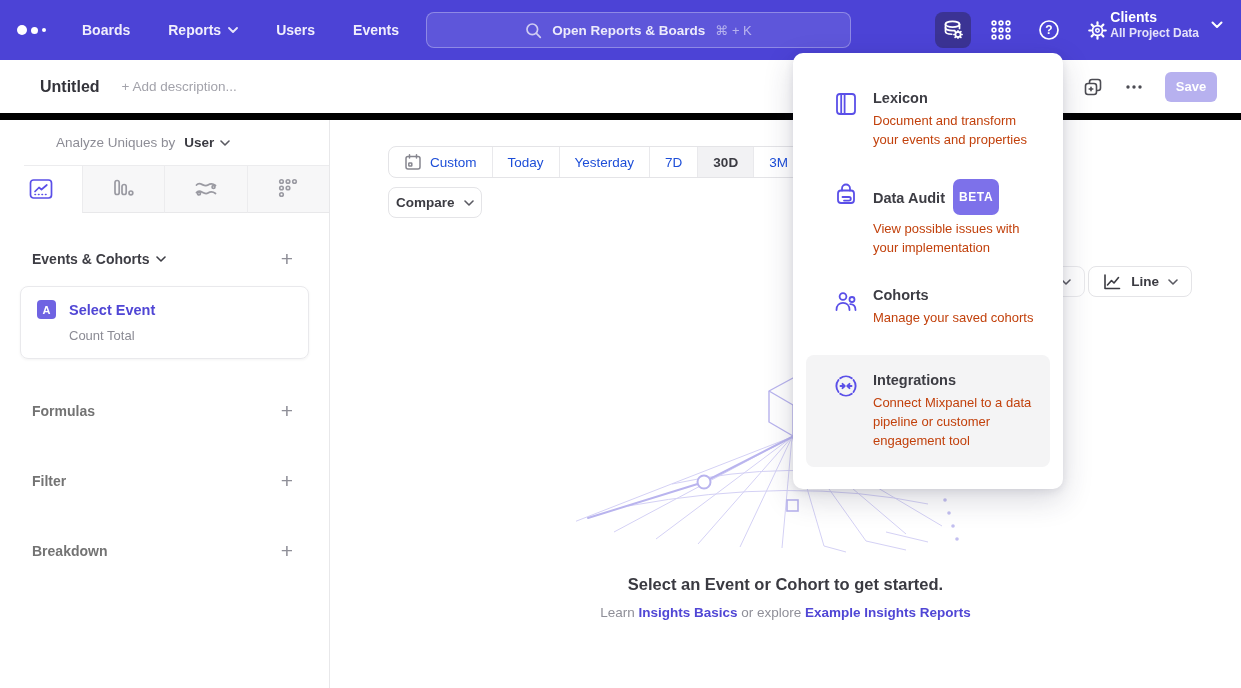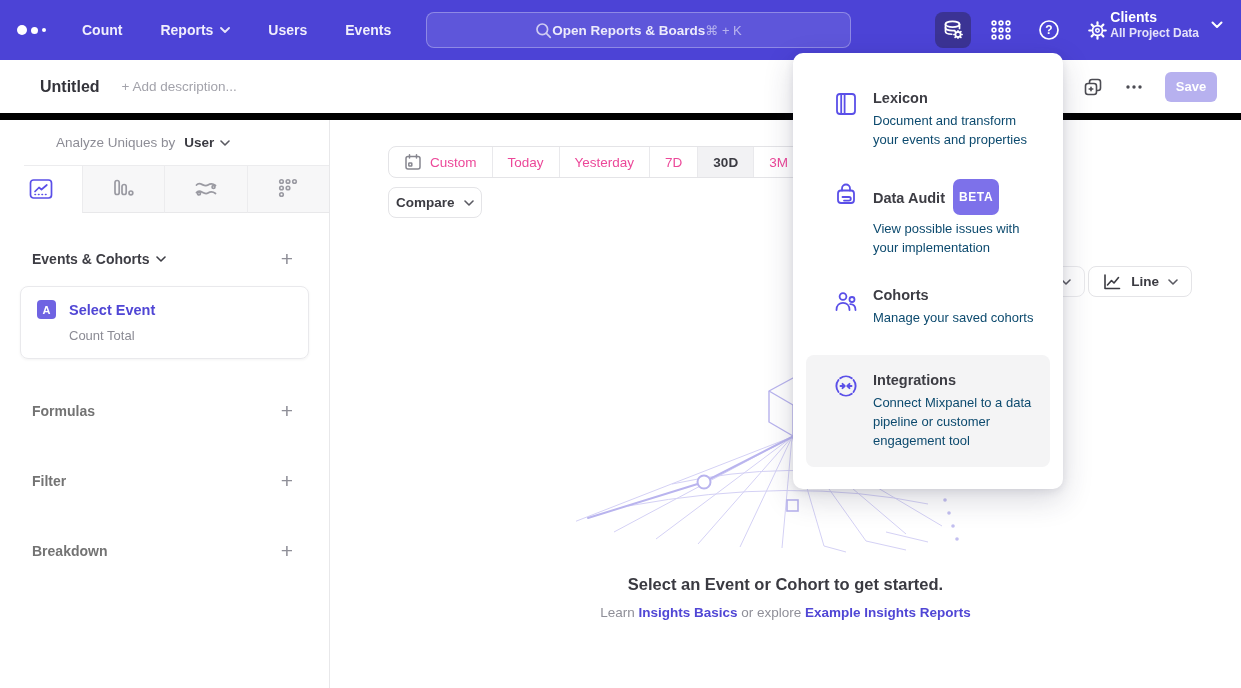--- a/index.html
+++ b/index.html
@@ -11,21 +11,21 @@
   .logo { width:62px; display:flex; justify-content:center; align-items:center; gap:4px; cursor:pointer; }
   .logo i { background:#fff; border-radius:50%; display:block; }
   .logo i:nth-child(1){ width:10px; height:10px; }
   .logo i:nth-child(2){ width:7px;  height:7px; }
   .logo i:nth-child(3){ width:4px;  height:4px; }
   .nav { display:flex; align-items:center; gap:38px; margin-left:20px; }
   .nav-item { display:flex; align-items:center; gap:7px; font-size:14px; font-weight:600; color:#f0eefc; cursor:pointer; }
   .chev { display:inline-block; }
   .searchbar { position:absolute; left:426px; top:12px; width:425px; height:36px;
     background:rgba(255,255,255,0.10); border:1px solid rgba(255,255,255,0.30); border-radius:8px;
-    display:flex; align-items:center; justify-content:center; cursor:text; }
+    display:flex; align-items:center; justify-content:center; gap:10px; cursor:text; }
   .searchbar .ph { font-size:13.5px; font-weight:600; color:#eceafb; }
   .searchbar .kbd { font-size:13px; color:rgba(255,255,255,0.55); }
   .top-icons { position:absolute; right:126px; top:12px; display:flex; align-items:center; gap:12px; }
   .icon-tile { width:36px; height:36px; border-radius:8px; display:flex; align-items:center; justify-content:center; cursor:pointer; color:#fff; }
   .icon-tile.active { background:#3b3394; }
   .help-q { position:absolute; font-size:12px; font-weight:700; color:#fff; }
   .project { position:absolute; right:18px; top:8px; display:flex; align-items:center; gap:12px; cursor:pointer; }
   .project .txt { display:flex; flex-direction:column; line-height:1.3; }
   .project .org { font-size:14px; font-weight:700; color:#fff; }
   .project .name { font-size:12px; font-weight:700; color:#e4e1fa; }
@@ -63,21 +63,21 @@
   .badge-a { width:19px; height:19px; border-radius:4px; background:#6f63e2; color:#fff; font-size:11px; font-weight:700;
     display:flex; align-items:center; justify-content:center; }
   .event-title { font-size:14.5px; font-weight:600; color:#5046d5; }
   .event-sub { margin:9px 0 0 32px; font-size:13px; color:#8b8b94; }
   .plain-section { margin-top:33px; height:37px; }
   .plain-section .lbl { font-size:14px; font-weight:700; color:#737373; }
 
   
   .toolbar { padding:26px 0 0 58px; }
   .seg-control { display:inline-flex; height:32px; border:1px solid #e4e4e7; border-radius:8px; overflow:hidden; background:#fff; }
-  .seg { display:flex; align-items:center; gap:8px; padding:0 15px; font-size:13.5px; color:#ec4899;
+  .seg { display:flex; align-items:center; gap:8px; padding:0 15px; font-size:13.5px; color:#1d4ed8;
     border-left:1px solid #e9e9ec; cursor:pointer; white-space:nowrap; }
   .seg:first-child { border-left:none; }
   .seg.selected { background:#f2f2f4; color:#3b3b42; font-weight:700; }
   .compare-btn { margin-top:9px; display:inline-flex; align-items:center; gap:9px; height:31px; padding:0 7px;
     border:1px solid #e4e4e7; border-radius:8px; background:#fff; font-size:13.5px; font-weight:600; color:#3b3b42; cursor:pointer; }
   .tb-right-partial { position:absolute; top:146px; right:156px; width:120px; height:31px; border:1px solid #e9e9ec;
     border-radius:8px; display:flex; align-items:center; justify-content:flex-end; padding-right:13px; color:#6d6d75;
     background:#fff; cursor:pointer; z-index:1; }
   .line-btn { position:absolute; top:146px; right:49px; height:31px; padding:0 13px; display:flex; align-items:center;
     gap:9px; border:1px solid #e4e4e7; border-radius:8px; background:#fff; font-size:13.5px; font-weight:600; color:#3b3b42; cursor:pointer; }
@@ -88,39 +88,39 @@
   .empty-head { margin-top:20px; font-size:16.5px; font-weight:700; color:#3a3a41; }
   .empty-links { margin-top:11px; font-size:13.5px; color:#8f8f98; }
   .empty-links a { color:#5046d5; font-weight:600; text-decoration:none; cursor:pointer; }
 
   
   .panel { position:absolute; left:793px; top:53px; width:270px; border-radius:10px; background:#fff;
     box-shadow:0 10px 30px rgba(40,40,70,0.18), 0 2px 8px rgba(40,40,70,0.10); padding:34px 0 16px; z-index:50; }
   .menu-item { display:flex; gap:14px; padding:2px 26px 0 40px; margin-bottom:27px; cursor:pointer; }
   .menu-item .mi-icon { flex:none; width:26px; color:#5a4fe8; padding-top:2px; }
   .menu-item .mi-title { font-size:14.5px; font-weight:700; color:#3d3d44; }
-  .menu-item .mi-desc { margin-top:5px; font-size:13px; line-height:1.45; color:#0c4a6e; }
+  .menu-item .mi-desc { margin-top:5px; font-size:13px; line-height:1.45; color:#c2410c; }
   .menu-item.hovered { background:#f4f4f5; border-radius:8px; margin:0 13px 6px; padding:16px 13px 16px 27px; }
   .beta { display:inline-block; margin-left:8px; background:#7d71ea; color:#fff; font-size:12px; font-weight:700;
     letter-spacing:0.6px; padding:11px 6px; border-radius:7px; vertical-align:2px; }
 
   svg { display:block; }
 </style>
 </head>
 <body>
 
 <div class="topbar">
   <div class="logo">
       <i></i>
       <i></i>
       <i></i>
     </div>
   <div class="nav">
     <div class="nav-item">
-        <span>Count</span>
+        <span>Boards</span>
       </div>
     <div class="nav-item">
         <span>Reports</span>
       <span class="chev">
           <svg width="10" height="6" viewBox="0 0 10 6">
             <polyline points="1,1 5,5 9,1" fill="none" stroke="#e8e6fb" stroke-width="1.8" stroke-linecap="round" stroke-linejoin="round"></polyline>
           </svg>
         </span>
     </div>
     <div class="nav-item">

